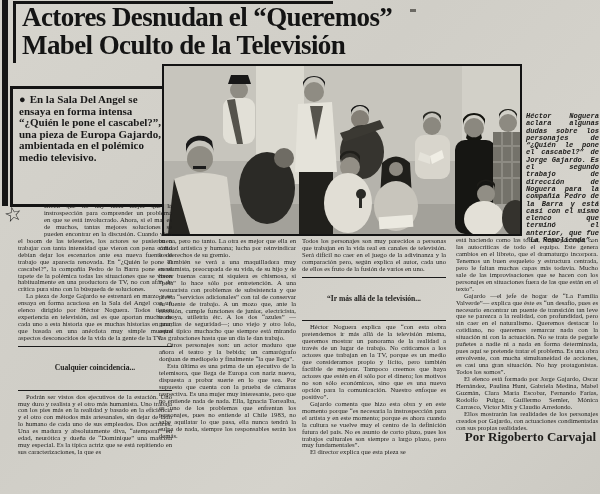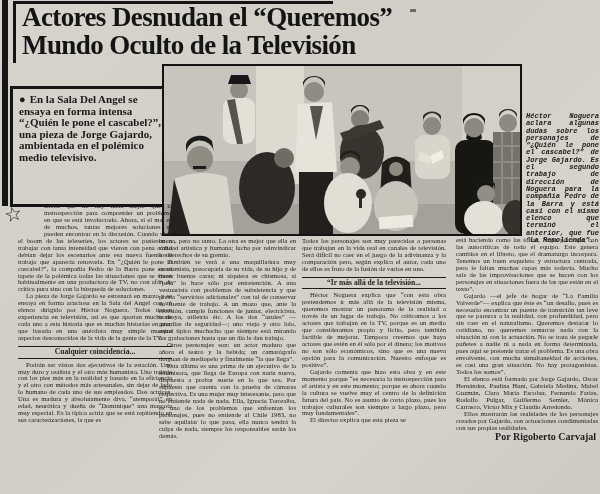--- a/index.html
+++ b/index.html
@@ -50,43 +50,43 @@
   .col4{left:456px;top:237px;width:142px;}
   .star-float{float:left;width:26px;height:30px;}
   .star{
     position:absolute;left:0px;top:201px;width:26px;height:26px;
     font-size:20px;line-height:26px;text-align:center;color:#222;
     transform:rotate(-12deg);
   }
   .subhead{
     border-top:1.5px solid #1b1b1b;border-bottom:1.5px solid #1b1b1b;
     text-align:center;font-weight:700;font-size:7.6px;line-height:8.5px;
-    padding:1px 0;margin:4px 0 3px 0;
+    padding:17px 0;margin:4px 0 3px 0;
   }
-  .byline{text-align:right;font-weight:700;font-size:10px;margin-top:2px;padding-right:2px;}
+  .byline{text-align:right;font-weight:700;font-size:13px;margin-top:2px;padding-right:2px;}
   .speck{position:absolute;left:410px;top:9px;width:6px;height:3px;background:#6b6963;}
 </style>
 </head>
 <body>
 
 <div class="page">
 
   <div class="edge-bar"></div>
   <div class="hl-rule-top"></div>
   <div class="hl-rule-left"></div>
   <div class="speck"></div>
 
   <div class="headline">
     <div>Actores Desnudan el “Queremos”</div>
-    <div>Mundo Oculto de la Televisión</div>
+    <div>Mabel Oculto de la Televisión</div>
   </div>
 
   <div class="intro-box">
     <div class="intro-text">
-      <span class="intro-bullet">●</span><span>En la Sala Del Angel se ensaya en forma intensa “¿Quién le pone el cascabel?”, una pieza de Jorge Gajardo, ambientada en el polémico medio televisivo.</span>
+      <span class="intro-bullet">●</span><span>En la Sala Del Angel se ensaya en forma intensa “¿Quién le pone el cascabel?”, una pieza de Europa Gajardo, ambientada en el polémico medio televisivo.</span>
     </div>
   </div>
 
   <div class="photo-frame">
     <svg width="356" height="168" viewBox="0 0 356 168" xmlns="http://www.w3.org/2000/svg">
       <rect x="0" y="0" width="356" height="168" fill="#b5b3ac"></rect>
       <rect x="0" y="0" width="356" height="95" fill="#c7c5bd"></rect>
       <rect x="92" y="0" width="48" height="118" fill="#dcdad1"></rect>
       <rect x="298" y="0" width="58" height="105" fill="#d2d0c8"></rect>
       <rect x="0" y="138" width="356" height="30" fill="#a3a19a"></rect>

